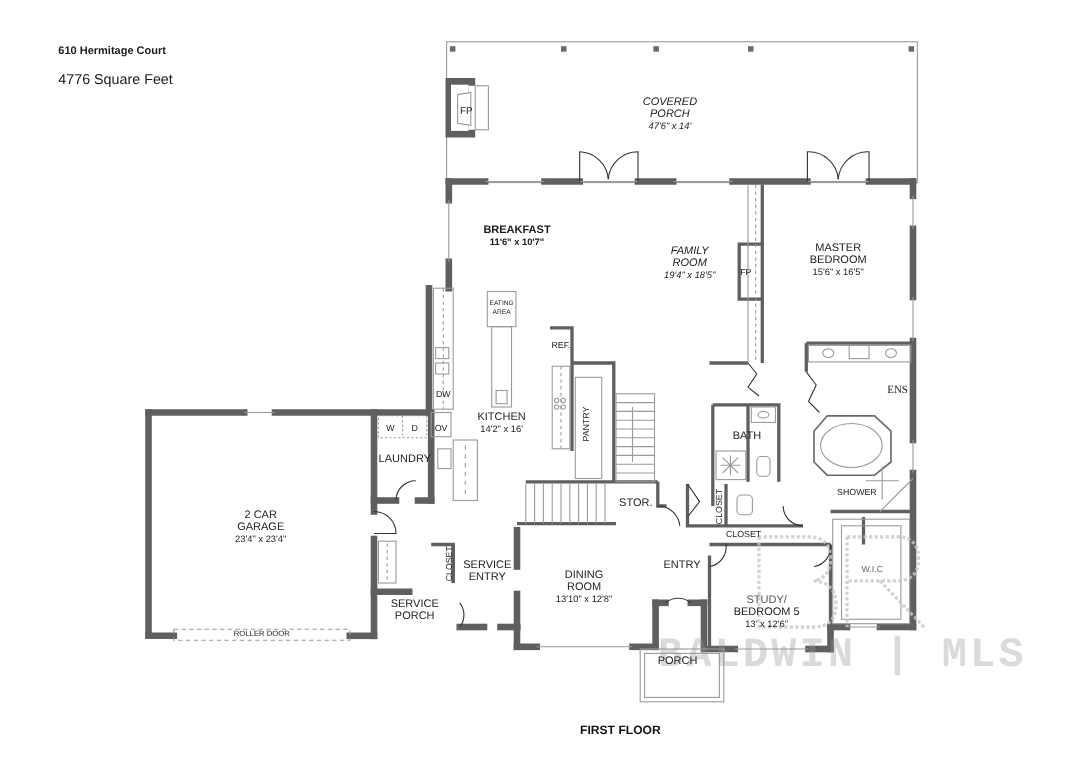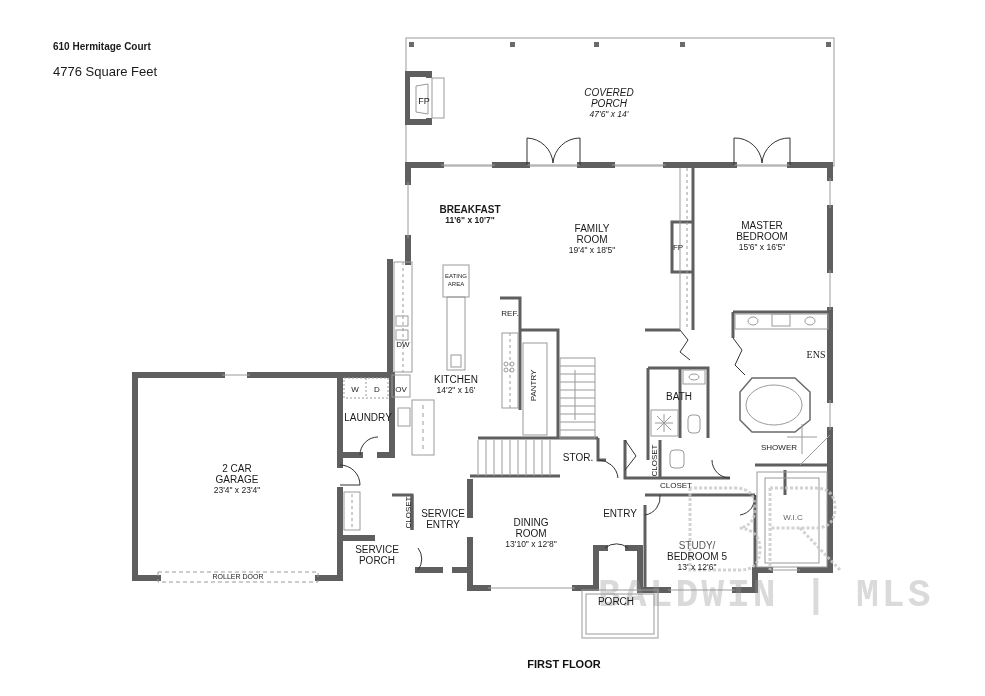--- a/index.html
+++ b/index.html
@@ -243,39 +243,39 @@
   <span class="nm">COVERED</span>
   <span class="nm">PORCH</span>
   <span class="dim">47'6" x 14'</span>
 </div>
 <div class="lbl small" style="left:424px; top:96px; font-size:9px;">FP</div>
 
 <div class="lbl" style="left:470px; top:204px;font-weight:bold;">
   <span class="nm">BREAKFAST</span>
   <span class="dim">11'6" x 10'7"</span>
 </div>
-<div class="lbl" style="left:592px; top:223px;">
+<div class="lbl" style="left:627px; top:223px;font-style:italic;">
   <span class="nm">FAMILY</span>
   <span class="nm">ROOM</span>
   <span class="dim">19'4" x 18'5"</span>
 </div>
 <div class="lbl small" style="left:678px; top:242px; font-size:8px;">FP</div>
 
 <div class="lbl" style="left:762px; top:220px;">
   <span class="nm">MASTER</span>
   <span class="nm">BEDROOM</span>
   <span class="dim">15'6" x 16'5"</span>
 </div>
 
 <div class="lbl tiny" style="left:456px; top:272px;">
   <span class="nm">EATING</span>
   <span class="nm">AREA</span>
 </div>
 <div class="lbl small" style="left:510px; top:308px;text-align:right;">REF.</div>
-<div class="lbl small" style="left:403px; top:339px;">DW</div>
+<div class="lbl small" style="left:403px; top:353px;">DW</div>
 <div class="lbl small" style="left:401px; top:384px;">OV</div>
 
 <div class="lbl" style="left:456px; top:374px;">
   <span class="nm">KITCHEN</span>
   <span class="dim">14'2" x 16'</span>
 </div>
 <div class="lbl small vert" style="left:533px; top:380px;">PANTRY</div>
 
 <div class="lbl small" style="left:355px; top:384px;">W</div>
 <div class="lbl small" style="left:377px; top:384px;">D</div>

